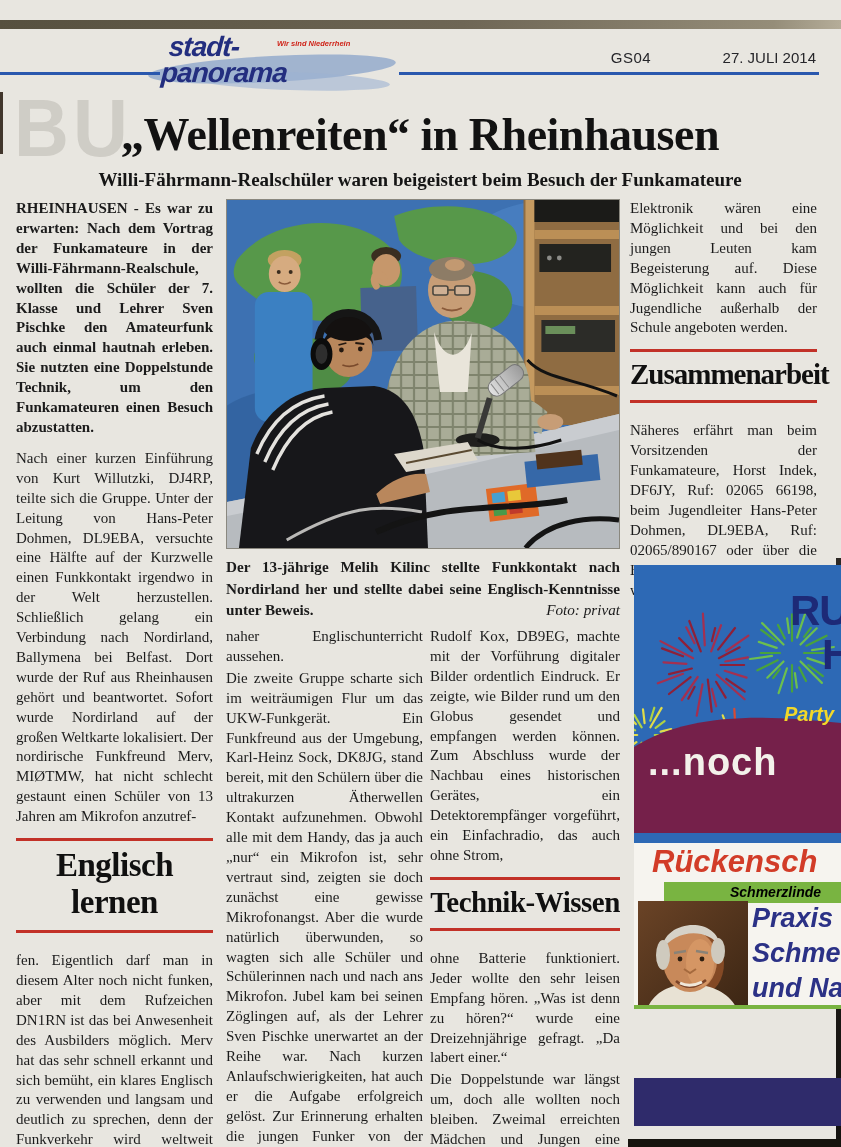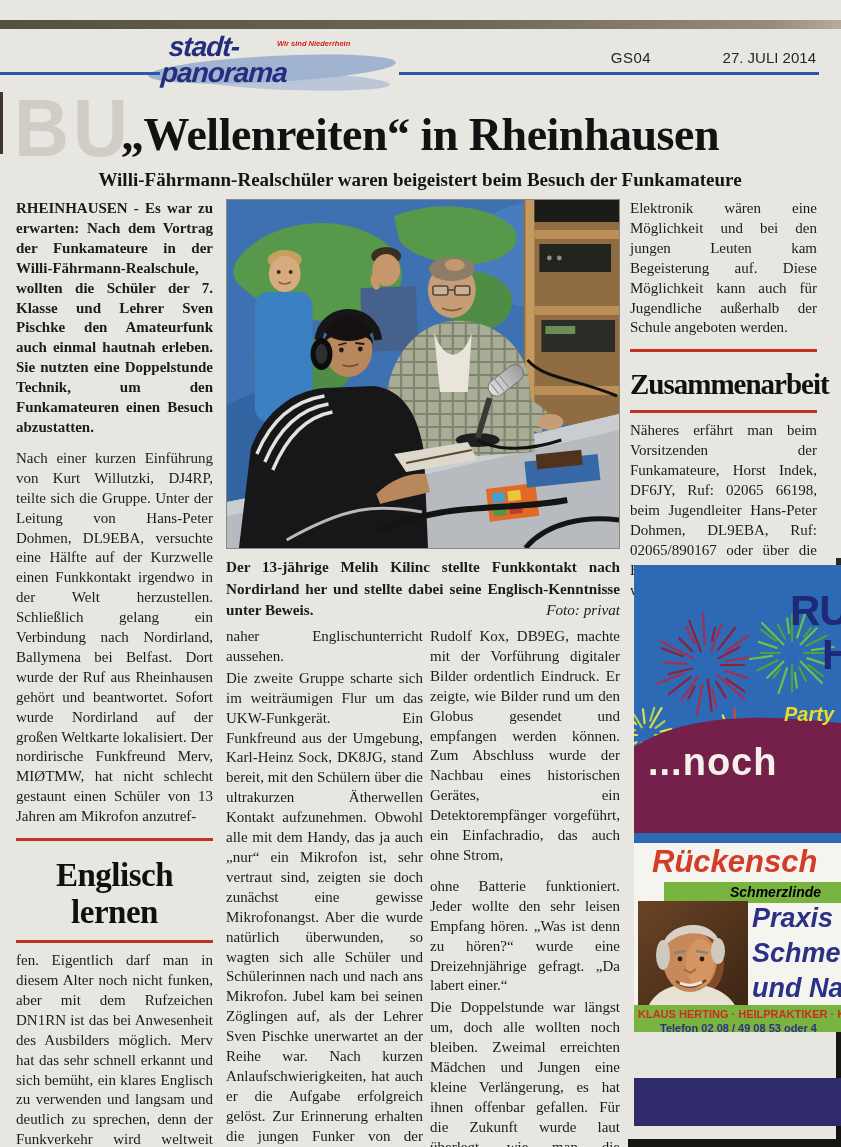--- a/index.html
+++ b/index.html
@@ -45,21 +45,21 @@
   
   .bodycol p{margin:0 0 11px 0;font-size:15px;line-height:19.9px;text-align:justify;
     hyphens:auto;-webkit-hyphens:auto;}
   .bodycol p.lead{font-weight:bold;}
   .col1{left:16px;top:199px;width:197px;}
   .col2{left:226px;top:627px;width:197px;}
   .col3{left:430px;top:627px;width:190px;}
   .col4{left:630px;top:199px;width:187px;}
   .h-section{text-align:center;font-weight:bold;color:#101010;
     border-top:3px solid #c23128;border-bottom:3px solid #c23128;
-    padding:16px 0 9px;margin:6px 0 8px;}
+    padding:6px 0 9px;margin:6px 0 18px;}
   .h-englisch{font-size:33px;letter-spacing:-.5px;}
   .h-technik{font-size:29px;letter-spacing:-.5px;}
   .h-zusammen{font-size:29px;letter-spacing:-1px;}
 
   
   .article-photo{left:226px;top:199px;width:394px;height:350px;
     border:1px solid #8a887f;box-sizing:border-box;background:#3d71b2;}
   .article-photo svg{display:block;width:100%;height:100%;}
   .photo-caption{left:226px;top:556px;width:394px;font-weight:bold;
     font-size:15.2px;line-height:21.5px;text-align:justify;}
@@ -72,21 +72,21 @@
   .fw-frag{position:absolute;font:bold 42px "Liberation Sans",sans-serif;
     color:#1d2a77;letter-spacing:-1px;}
   .fw-frag1{left:156px;top:22px;}
   .fw-frag2{left:188px;top:66px;}
   .fw-party{position:absolute;left:150px;top:138px;
     font:bold italic 20px "Liberation Sans",sans-serif;color:#f2d829;}
   .fw-noch{position:absolute;left:14px;top:176px;
     font:bold 38px "Liberation Sans",sans-serif;color:#f3f1ea;letter-spacing:1px;}
 
   
-  .ad-herting{left:634px;top:843px;width:207px;height:189px;background:#f6f4ef;overflow:hidden;}
+  .ad-herting{left:634px;top:843px;width:207px;height:166px;background:#f6f4ef;overflow:hidden;}
   .ht-headline{position:absolute;left:18px;top:1px;white-space:nowrap;
     font:bold italic 31px "Liberation Sans",sans-serif;color:#d23c28;}
   .ht-bar1{position:absolute;left:30px;top:39px;width:177px;height:21px;background:#79b441;}
   .ht-bar1 span{position:absolute;left:66px;top:2px;white-space:nowrap;
     font:bold italic 14px "Liberation Sans",sans-serif;color:#000000;}
   .ht-photo{position:absolute;left:4px;top:58px;width:110px;height:106px;}
   .ht-claims{position:absolute;left:118px;top:58px;width:120px;
     font:bold italic 27px "Liberation Sans",sans-serif;color:#2b3186;
     line-height:35px;white-space:nowrap;}
   .ht-footer{position:absolute;left:0;top:162px;width:207px;height:47px;
@@ -245,20 +245,21 @@
     <span class="photo-credit">Foto: privat</span>
   </div>
 
   <div class="abs bodycol col2">
     <p style="margin-bottom:2px">naher Englischunterricht aussehen.</p>
     <p>Die zweite Gruppe scharte sich im weiträumigen Flur um das UKW-Funkgerät. Ein Funkfreund aus der Umgebung, Karl-Heinz Sock, DK8JG, stand bereit, mit den Schülern über die ultrakurzen Ätherwellen Kontakt aufzunehmen. Obwohl alle mit dem Handy, das ja auch „nur“ ein Mikrofon ist, sehr vertraut sind, zeigten sie doch zunächst eine gewisse Mikrofonangst. Aber die wurde natürlich überwunden, so wagten sich alle Schüler und Schülerinnen nach und nach ans Mikrofon. Jubel kam bei seinen Zöglingen auf, als der Lehrer Sven Pischke unerwartet an der Reihe war. Nach kurzen Anlaufschwierigkeiten, hat auch er die Aufgabe erfolgreich gelöst. Zur Erinnerung erhalten die jungen Funker von der Gegenstation eine Bestätigungskarte.</p>
   </div>
 
   <div class="abs bodycol col3">
     <p>Rudolf Kox, DB9EG, machte mit der Vorführung digitaler Bilder ordentlich Eindruck. Er zeigte, wie Bilder rund um den Globus gesendet und empfangen werden können. Zum Abschluss wurde der Nachbau eines historischen Gerätes, ein Detektorempfänger vorgeführt, ein Einfachradio, das auch ohne Strom,</p>
+    <div class="h-section h-technik">Technik-Wissen</div>
     <p style="margin-bottom:2px">ohne Batterie funktioniert. Jeder wollte den sehr leisen Empfang hören. „Was ist denn zu hören?“ wurde eine Dreizehnjährige gefragt. „Da labert einer.“</p>
     <p>Die Doppelstunde war längst um, doch alle wollten noch bleiben. Zweimal erreichten Mädchen und Jungen eine kleine Verlängerung, es hat ihnen offenbar gefallen. Für die Zukunft wurde laut überlegt, wie man die Zusammenarbeit weiterführen könnte. Bastelstunden mit</p>
   </div>
 
   <div class="abs bodycol col4">
     <p>Elektronik wären eine Möglichkeit und bei den jungen Leuten kam Begeisterung auf. Diese Möglichkeit kann auch für Jugendliche außerhalb der Schule angeboten werden.</p>
     <div class="h-section h-zusammen">Zusammenarbeit</div>
     <p>Näheres erfährt man beim Vorsitzenden der Funkamateure, Horst Indek, DF6JY, Ruf: 02065 66198, beim Jugendleiter Hans-Peter Dohmen, DL9EBA, Ruf: 02065/890167 oder über die Homepage des Vereins www.dl-null-rn.de.</p>
   </div>
 

